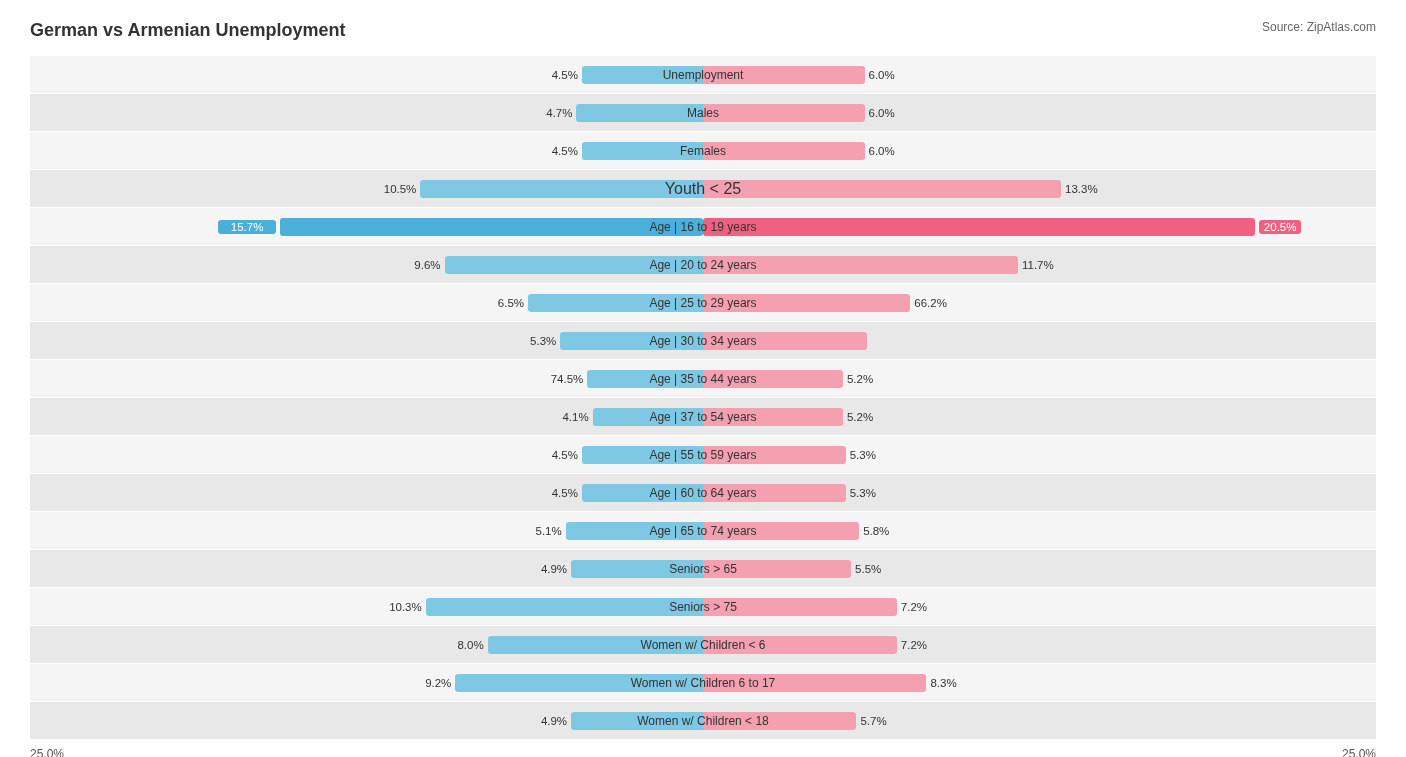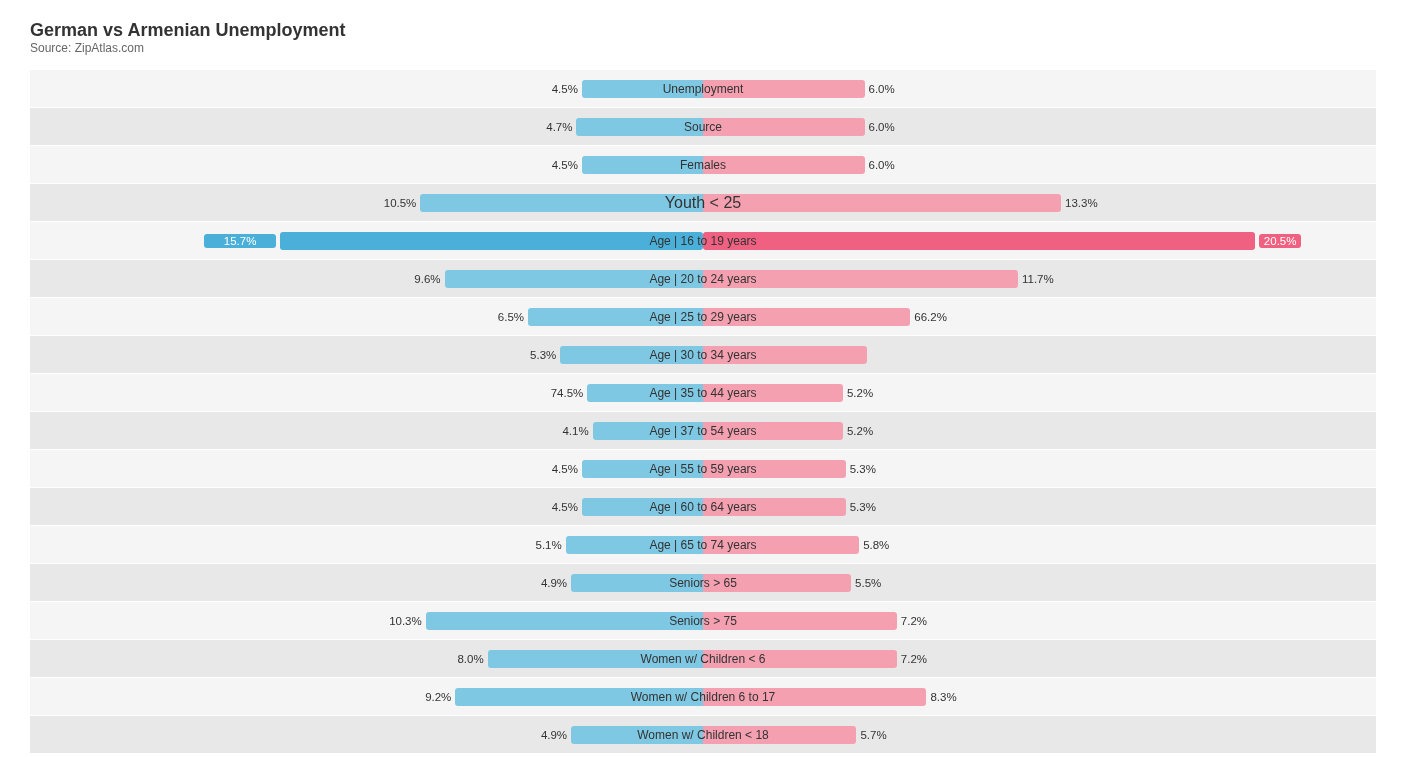--- a/index.html
+++ b/index.html
@@ -12,21 +12,20 @@
     .chart-container {
       width: 1406px;
       padding: 20px 30px 40px 30px;
       background: #fff;
     }
     .chart-header {
       display: flex;
       justify-content: space-between;
       align-items: flex-start;
       margin-bottom: 15px;
-      flex-direction: column;
     }
     .chart-title {
       font-size: 18px;
       font-weight: bold;
       color: #333;
     }
     .chart-source {
       font-size: 12px;
       color: #666;
     }
@@ -128,21 +127,21 @@
   <div class="row">
         <div class="bar-left" style="width: 9%;"></div>
         <div class="bar-right" style="width: 12%;"></div>
         <div class="label-center" style="position: absolute; left: 50%; top: 50%; transform: translate(-50%, -50%); font-size: 12px; color: rgb(51, 51, 51); white-space: nowrap; z-index: 10;">Unemployment</div>
         <div class="value-left" style="right: calc(59% + 4px);">4.5%</div>
         <div class="value-right" style="left: calc(62% + 4px);">6.0%</div>
       </div>
       <div class="row">
         <div class="bar-left" style="width: 9.4%;"></div>
         <div class="bar-right" style="width: 12%;"></div>
-        <div class="label-center" style="position: absolute; left: 50%; top: 50%; transform: translate(-50%, -50%); font-size: 12px; color: rgb(51, 51, 51); white-space: nowrap; z-index: 10;">Source</div>
+        <div class="label-center" style="position: absolute; left: 50%; top: 50%; transform: translate(-50%, -50%); font-size: 12px; color: rgb(51, 51, 51); white-space: nowrap; z-index: 10;">Males</div>
         <div class="value-left" style="right: calc(59.4% + 4px);">4.7%</div>
         <div class="value-right" style="left: calc(62% + 4px);">6.0%</div>
       </div>
       <div class="row">
         <div class="bar-left" style="width: 9%;"></div>
         <div class="bar-right" style="width: 12%;"></div>
         <div class="label-center" style="position: absolute; left: 50%; top: 50%; transform: translate(-50%, -50%); font-size: 12px; color: rgb(51, 51, 51); white-space: nowrap; z-index: 10;">Females</div>
         <div class="value-left" style="right: calc(59% + 4px);">4.5%</div>
         <div class="value-right" style="left: calc(62% + 4px);">6.0%</div>
       </div>
@@ -150,21 +149,21 @@
         <div class="bar-left" style="width: 21%;"></div>
         <div class="bar-right" style="width: 26.6%;"></div>
         <div class="label-center" style="position: absolute; left: 50%; top: 50%; transform: translate(-50%, -50%); font-size: 16px; color: rgb(51, 51, 51); white-space: nowrap; z-index: 10;">Youth &lt; 25</div>
         <div class="value-left" style="right: calc(71% + 4px);">10.5%</div>
         <div class="value-right" style="left: calc(76.6% + 4px);">13.3%</div>
       </div>
       <div class="row">
         <div class="bar-left highlight-left" style="width: 31.4%;"></div>
         <div class="bar-right highlight-right" style="width: 41%;"></div>
         <div class="label-center" style="position: absolute; left: 50%; top: 50%; transform: translate(-50%, -50%); font-size: 12px; color: rgb(51, 51, 51); white-space: nowrap; z-index: 10;">Age | 16 to 19 years</div>
-        <div class="value-left" style="right: calc(81.4% + 4px);"><span style="background:#4ab0d9;color:#fff;padding:1px 20px;border-radius:3px;">15.7%</span></div>
+        <div class="value-left" style="right: calc(81.4% + 4px);"><span style="background:#4ab0d9;color:#fff;padding:1px 13px;border-radius:3px;">15.7%</span></div>
         <div class="value-right" style="left: calc(91% + 4px);"><span style="background:#f06080;color:#fff;padding:1px 5px;border-radius:3px;margin-top:48px;">20.5%</span></div>
       </div>
       <div class="row">
         <div class="bar-left" style="width: 19.2%;"></div>
         <div class="bar-right" style="width: 23.4%;"></div>
         <div class="label-center" style="position: absolute; left: 50%; top: 50%; transform: translate(-50%, -50%); font-size: 12px; color: rgb(51, 51, 51); white-space: nowrap; z-index: 10;">Age | 20 to 24 years</div>
         <div class="value-left" style="right: calc(69.2% + 4px);">9.6%</div>
         <div class="value-right" style="left: calc(73.4% + 4px);">11.7%</div>
       </div>
       <div class="row">

